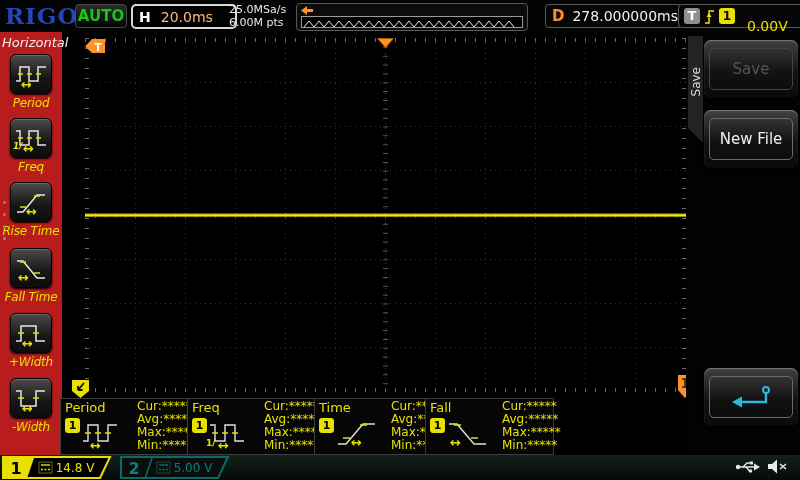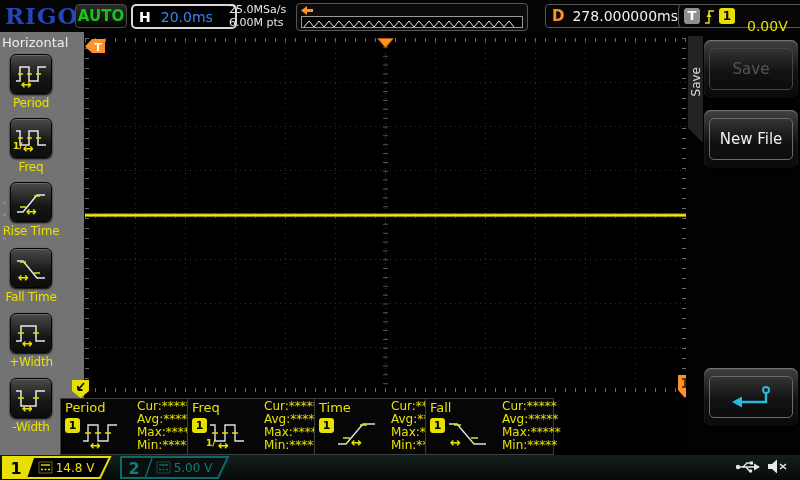--- a/index.html
+++ b/index.html
@@ -11,39 +11,39 @@
   
   .topbar{position:absolute;left:0;top:0;width:800px;height:32px;background:#040404;}
   .logo{position:absolute;left:5px;top:2px;font-family:"DejaVu Serif","Liberation Serif",serif;
         font-weight:bold;font-size:23px;color:#2546b8;letter-spacing:1px;}
   .autobox{position:absolute;left:75px;top:4px;width:50px;height:22px;border:1px solid #4a4a4a;border-radius:4px;
         background:linear-gradient(#2c2c2c,#050505);color:#17c517;font-weight:bold;font-size:15px;
         text-align:center;line-height:22px;}
   .hbox{position:absolute;left:131px;top:4px;width:90px;height:21px;border:2px solid #d8d8d8;border-radius:5px;
         background:#000;display:flex;align-items:center;padding:0 6px;gap:10px;}
   .hbox .hlab{font-weight:bold;font-size:14px;color:#fff;}
-  .hbox .hval{font-size:14px;color:#3b82f6;}
+  .hbox .hval{font-size:14px;color:#fdba74;}
   .acq{position:absolute;left:229px;top:3px;font-size:11px;line-height:13px;color:#e8e8e8;white-space:nowrap;}
   .preview{position:absolute;left:296px;top:3px;width:230px;height:26px;border:1px solid #585858;border-radius:4px;background:#0c0c0c;}
   .pv-arrow{position:absolute;left:4px;top:2px;}
   .pv-inner{position:absolute;left:4px;right:4px;top:12px;bottom:2px;border:1px solid #9a9a9a;background:#000;overflow:hidden;}
   .dbox{position:absolute;left:545px;top:4px;width:124px;height:22px;border:1px solid #585858;border-radius:4px;
         background:#060606;display:flex;align-items:center;padding:0 6px;}
   .dbox .dlab{color:#ff9128;font-weight:bold;font-size:15px;margin-right:8px;}
   .dbox .dval{color:#f0f0f0;font-size:14px;flex:1;text-align:center;}
   .tbox{position:absolute;left:678px;top:4px;width:116px;height:22px;border:1px solid #585858;border-radius:4px;
         background:#060606;display:flex;align-items:center;gap:4px;padding:0 5px;}
   .t-lab{width:16px;height:16px;background:#8f8f8f;color:#fff;font-weight:bold;font-size:13px;border-radius:3px;
          text-align:center;line-height:16px;}
   .t-src{width:16px;height:16px;background:#e8e000;color:#000;font-weight:bold;font-size:12px;border-radius:3px;
          text-align:center;line-height:16px;}
   .t-lvl{color:#e8e000;font-size:14px;margin-left:8px;margin-top:20px;}
 
   
-  .leftmenu{position:absolute;left:0;top:32px;width:84px;height:424px;background:#737373;}
+  .leftmenu{position:absolute;left:0;top:32px;width:62px;height:424px;background:#b91c1c;font-style:italic;}
   .lm-title{position:absolute;left:2px;top:3px;font-size:13px;color:#eee;}
   .lm-item{position:absolute;left:0;width:62px;text-align:center;}
   .lm-btn{width:40px;height:38px;margin:0 auto;border-radius:6px;background:linear-gradient(#4a4a4a,#161616 60%,#0d0d0d);
           box-shadow:inset 0 1px 0 #6a6a6a, 0 1px 2px #000;border:1px solid #050505;
           display:flex;align-items:center;justify-content:center;position:relative;}
   .lm-label{margin-top:2px;font-size:12px;color:#e8e000;white-space:nowrap;letter-spacing:-0.2px;}
   .page-dots{position:absolute;left:3px;top:160px;}
   .page-dots i{display:block;width:3px;height:3px;border-radius:50%;background:#8a8a8a;margin:9px 0;}
   .icon-wrap{position:relative;}
   .arr{position:absolute;color:#e8e000;font-size:13px;font-weight:bold;line-height:10px;}

